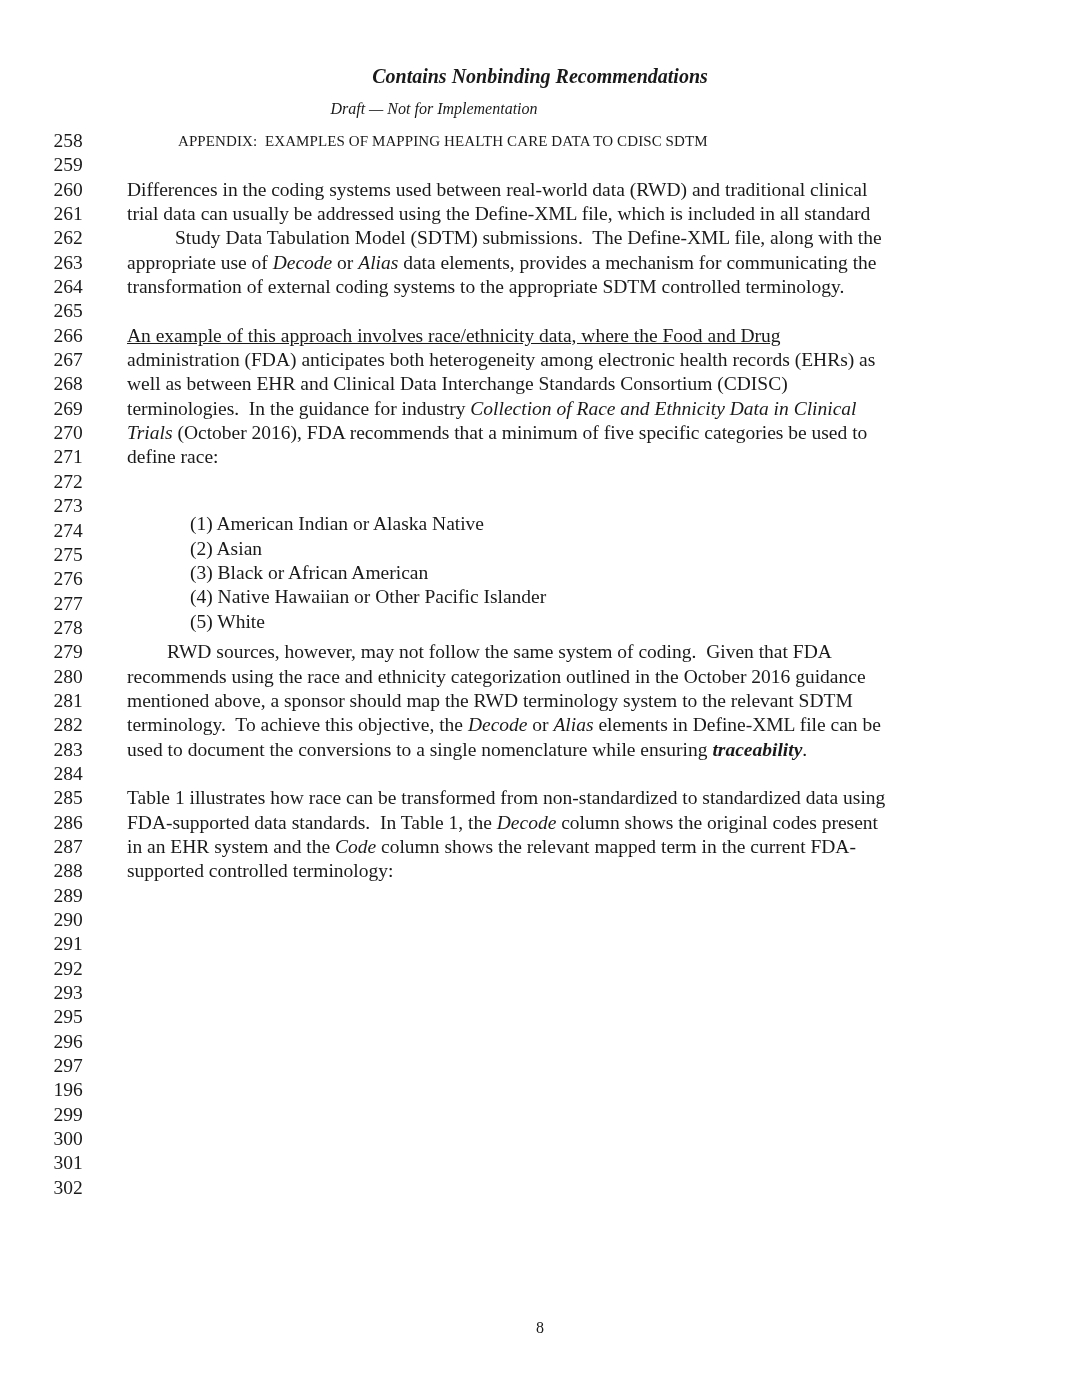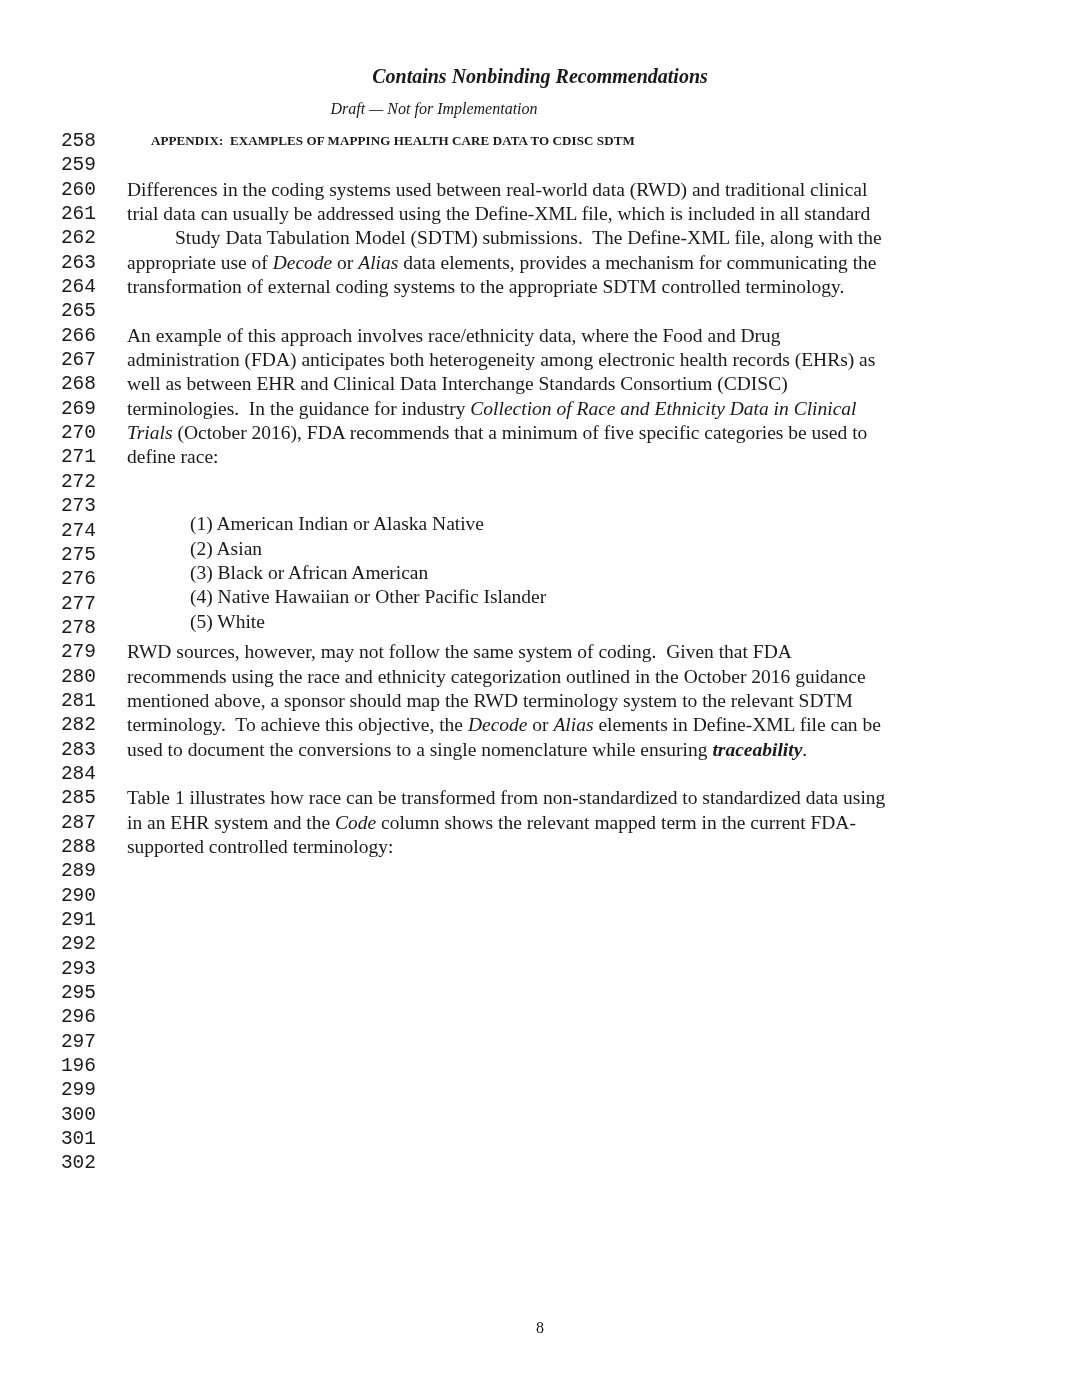--- a/index.html
+++ b/index.html
@@ -46,36 +46,35 @@
       position: relative;
       height: 24.35px;
       line-height: 24.35px;
       font-size: 19.5px;
       white-space: nowrap;
     }
     .ln {
       position: absolute;
       left: 40px;
       width: 56px;
-      text-align: right;
+      text-align: center;
       color: #1a1a1a;
-      font-family: Liberation Mono, monospace;
     }
     .txt {
       position: absolute;
       left: 127px;
     }
     .txt.indent {
       left: 190px;
       margin-top: 18px;
     }
     .txt.heading {
-      left: 151px;
-      font-weight: bold;
-      font-size: 13px;
+      left: 178px;
+      font-weight: normal;
+      font-size: 15px;
       letter-spacing: 0.1px;
     }
     em { font-style: italic; }
     strong em, .bi { font-weight: bold; font-style: italic; }
     .page-number {
       position: absolute;
       top: 1317px;
       left: 0;
       width: 1080px;
       text-align: center;
@@ -115,21 +114,21 @@
     </div>
     <div class="line">
       <span class="ln">264</span>
       <span class="txt"><span style="white-space: pre;">transformation of external coding systems to the appropriate SDTM controlled terminology.</span></span>
     </div>
     <div class="line">
       <span class="ln">265</span>
     </div>
     <div class="line">
       <span class="ln">266</span>
-      <span class="txt"><span style="white-space: pre;">An example of this approach involves race/ethnicity data, where the Food and Drug</span></span>
+      <span class="txt"><span style="white-space: pre; text-decoration: underline;">An example of this approach involves race/ethnicity data, where the Food and Drug</span></span>
     </div>
     <div class="line">
       <span class="ln">267</span>
       <span class="txt"><span style="white-space: pre;">administration (FDA) anticipates both heterogeneity among electronic health records (EHRs) as</span></span>
     </div>
     <div class="line">
       <span class="ln">268</span>
       <span class="txt"><span style="white-space: pre;">well as between EHR and Clinical Data Interchange Standards Consortium (CDISC)</span></span>
     </div>
     <div class="line">
@@ -165,21 +164,21 @@
     </div>
     <div class="line">
       <span class="ln">277</span>
       <span class="txt indent"><span style="white-space: pre;">(5) White</span></span>
     </div>
     <div class="line">
       <span class="ln">278</span>
     </div>
     <div class="line">
       <span class="ln">279</span>
-      <span class="txt"><span style="white-space: pre;">RWD sources, however, may not follow the same system of coding.  Given that FDA</span></span>
+      <span class="txt"><span style="white-space: pre; margin-left: 40px;">RWD sources, however, may not follow the same system of coding.  Given that FDA</span></span>
     </div>
     <div class="line">
       <span class="ln">280</span>
       <span class="txt"><span style="white-space: pre;">recommends using the race and ethnicity categorization outlined in the October 2016 guidance</span></span>
     </div>
     <div class="line">
       <span class="ln">281</span>
       <span class="txt"><span style="white-space: pre;">mentioned above, a sponsor should map the RWD terminology system to the relevant SDTM</span></span>
     </div>
     <div class="line">
@@ -191,20 +190,24 @@
       <span class="txt"><span style="white-space: pre;">used to document the conversions to a single nomenclature while ensuring </span><span class="bi" style="white-space: pre;">traceability</span><span style="white-space: pre;">.</span></span>
     </div>
     <div class="line">
       <span class="ln">284</span>
     </div>
     <div class="line">
       <span class="ln">285</span>
       <span class="txt"><span style="white-space: pre;">Table 1 illustrates how race can be transformed from non-standardized to standardized data using</span></span>
     </div>
     <div class="line">
+      <span class="ln">286</span>
+      <span class="txt"><span style="white-space: pre;">FDA-supported data standards.  In Table 1, the </span><em style="white-space: pre;">Decode</em><span style="white-space: pre;"> column shows the original codes present</span></span>
+    </div>
+    <div class="line">
       <span class="ln">287</span>
       <span class="txt"><span style="white-space: pre;">in an EHR system and the </span><em style="white-space: pre;">Code</em><span style="white-space: pre;"> column shows the relevant mapped term in the current FDA-</span></span>
     </div>
     <div class="line">
       <span class="ln">288</span>
       <span class="txt"><span style="white-space: pre;">supported controlled terminology:</span></span>
     </div>
     <div class="line">
       <span class="ln">289</span>
     </div>

